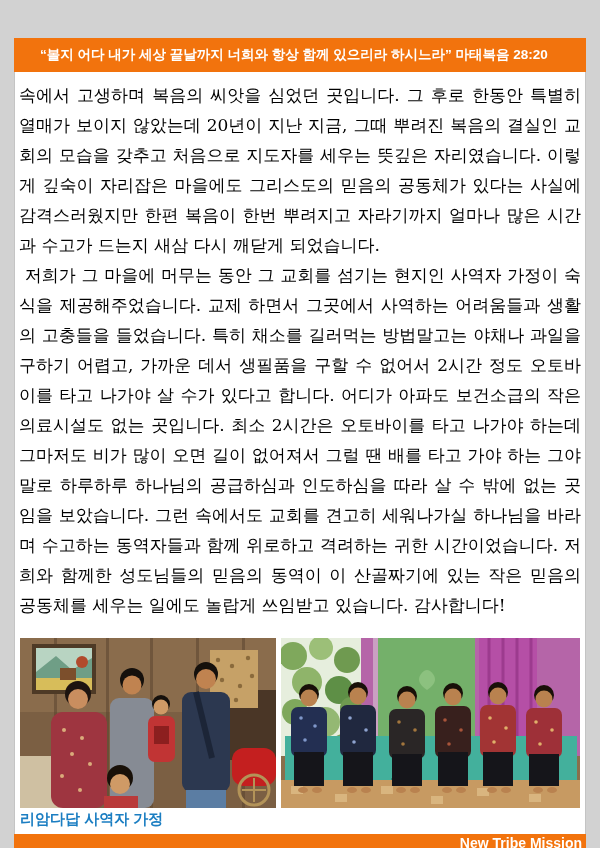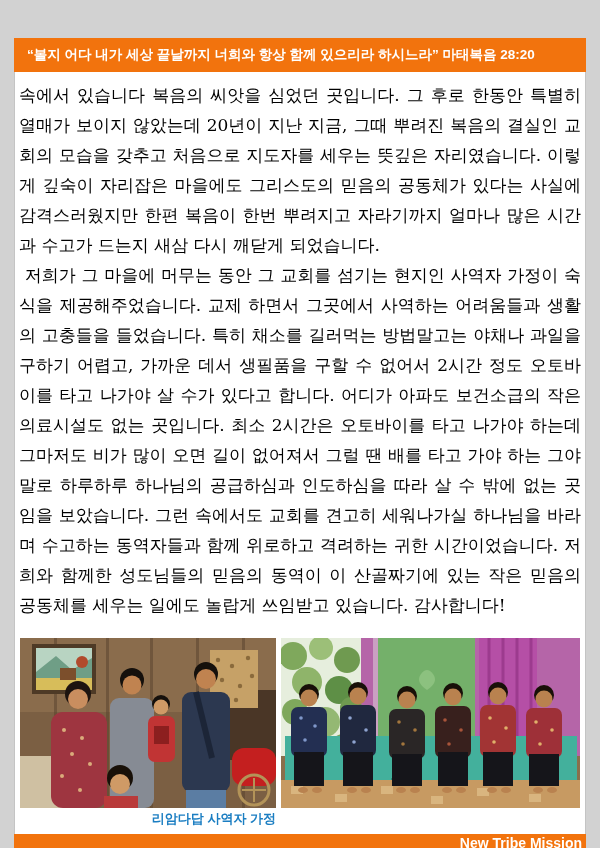--- a/index.html
+++ b/index.html
@@ -9,21 +9,21 @@
     position:relative;
     font-family:"Liberation Sans","DejaVu Sans",sans-serif;
     overflow:hidden;
   }
   .card{
     position:absolute;left:14px;top:38px;width:572px;
   }
   .banner{
     height:34px;background:#f2730d;color:#ffffff;
     font-weight:bold;font-size:13.5px;line-height:34px;
-    padding-left:13px;box-sizing:border-box;
+    padding-left:26px;box-sizing:border-box;
     white-space:nowrap;overflow:hidden;
   }
   .content{
     background:#ffffff;
     border-left:1px solid #c4c4c4;border-right:1px solid #c4c4c4;
     box-sizing:border-box;
     min-height:740px;
     padding:8px 0 0 0;
   }
   .para{
@@ -37,21 +37,21 @@
     display:flex;gap:5px;padding:0 5px;margin-top:18px;height:170px;
   }
   .photo{height:170px;overflow:hidden;background:#888;}
   .photo.left{width:256px;}
   .photo.right{width:299px;}
   .photo svg{display:block;width:100%;height:100%;}
   .captions{
     display:flex;gap:5px;padding:2px 5px 6px;
   }
   .caption{
-    text-align:right;color:#1b7ec2;font-weight:bold;font-size:13px;
+    text-align:left;color:#1b7ec2;font-weight:bold;font-size:15px;
     line-height:18px;
   }
   .caption.left{width:256px;}
   .caption.right{width:299px;}
   .footer{
     height:18px;background:#f2730d;color:#ffffff;
     font-weight:bold;font-size:14px;line-height:18px;
     text-align:right;padding-right:4px;box-sizing:border-box;
   }
 </style>
@@ -59,21 +59,21 @@
 <body>
 
 <div class="page">
   <div class="card">
 
     <div class="banner">
       <span>“볼지 어다 내가 세상 끝날까지 너희와 항상 함께 있으리라 하시느라” 마태복음 28:20</span>
     </div>
 
     <div class="content">
-      <p class="para">속에서 있습니다 복음의 씨앗을 심었던 곳입니다. 그 후로 한동안 특별히 열매가 보이지 않았는데 20년이 지난 지금, 그때 뿌려진 복음의 결실인 교회의 모습을 갖추고 처음으로 지도자를 세우는 뜻깊은 자리였습니다. 이렇게 깊숙이 자리잡은 마을에도 그리스도의 믿음의 공동체가 있다는 사실에 감격스러웠지만 한편 복음이 한번 뿌려지고 자라기까지 얼마나 많은 시간과 수고가 드는지 새삼 다시 깨닫게 되었습니다.</p>
+      <p class="para">속에서 고생하며 복음의 씨앗을 심었던 곳입니다. 그 후로 한동안 특별히 열매가 보이지 않았는데 20년이 지난 지금, 그때 뿌려진 복음의 결실인 교회의 모습을 갖추고 처음으로 지도자를 세우는 뜻깊은 자리였습니다. 이렇게 깊숙이 자리잡은 마을에도 그리스도의 믿음의 공동체가 있다는 사실에 감격스러웠지만 한편 복음이 한번 뿌려지고 자라기까지 얼마나 많은 시간과 수고가 드는지 새삼 다시 깨닫게 되었습니다.</p>
       <p class="para">&nbsp;저희가 그 마을에 머무는 동안 그 교회를 섬기는 현지인 사역자 가정이 숙식을 제공해주었습니다. 교제 하면서 그곳에서 사역하는 어려움들과 생활의 고충들을 들었습니다. 특히 채소를 길러먹는 방법말고는 야채나 과일을 구하기 어렵고, 가까운 데서 생필품을 구할 수 없어서 2시간 정도 오토바이를 타고 나가야 살 수가 있다고 합니다. 어디가 아파도 보건소급의 작은 의료시설도 없는 곳입니다. 최소 2시간은 오토바이를 타고 나가야 하는데 그마저도 비가 많이 오면 길이 없어져서 그럴 땐 배를 타고 가야 하는 그야말로 하루하루 하나님의 공급하심과 인도하심을 따라 살 수 밖에 없는 곳임을 보았습니다. 그런 속에서도 교회를 견고히 세워나가실 하나님을 바라며 수고하는 동역자들과 함께 위로하고 격려하는 귀한 시간이었습니다. 저희와 함께한 성도님들의 믿음의 동역이 이 산골짜기에 있는 작은 믿음의 공동체를 세우는 일에도 놀랍게 쓰임받고 있습니다. 감사합니다!</p>
 
       <div class="photos">
 
         <div class="photo left">
           <svg viewBox="0 0 256 170" preserveAspectRatio="none">
             <rect width="256" height="170" fill="#7b5f43"></rect>
             <rect y="0" width="256" height="74" fill="#8a6c4c"></rect>
             <g fill="#5c452f" opacity="0.55">
               <rect x="34" width="3" height="170"></rect>

